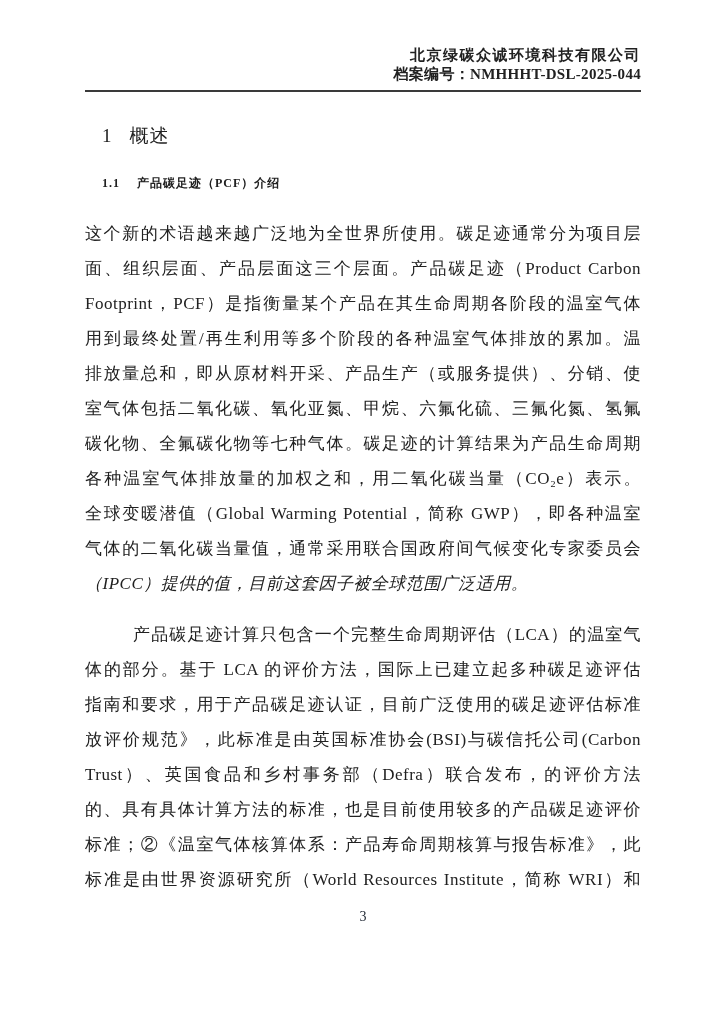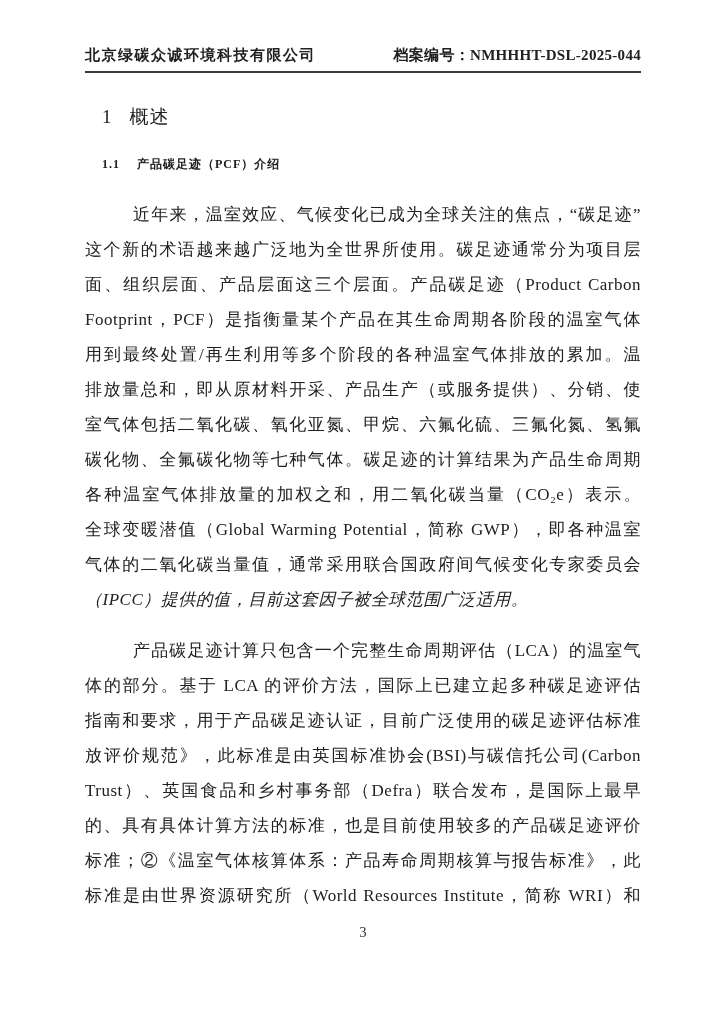--- a/index.html
+++ b/index.html
@@ -26,20 +26,21 @@
     margin-top: 46px;
     display: flex;
     justify-content: space-between;
     align-items: flex-end;
     font-size: 15px;
     font-weight: bold;
     letter-spacing: 1.5px;
     padding-bottom: 6px;
     border-bottom: 2px solid #3a3a3a;
     white-space: nowrap;
+    flex-direction: column;
   }
   .doc-header .doc-no {
     letter-spacing: 0.3px;
   }
   
   .h1 {
     margin-top: 32px;
     padding-left: 17px;
     font-size: 19px;
     font-weight: normal;
@@ -103,40 +104,39 @@
 
   <div class="h1">
     <span class="sec-num">1</span><span>概述</span>
   </div>
 
   <div class="h2">
     <span class="sec-num">1.1</span><span>产品碳足迹（PCF）介绍</span>
   </div>
 
   <div class="para">
-    <div class="line indent">近年来，温室效应、气候变化已成为全球关注的焦点，“碳足迹”</div>
     <div class="line">这个新的术语越来越广泛地为全世界所使用。碳足迹通常分为项目层</div>
     <div class="line">面、组织层面、产品层面这三个层面。产品碳足迹（Product Carbon</div>
     <div class="line">Footprint，PCF）是指衡量某个产品在其生命周期各阶段的温室气体</div>
     <div class="line">用到最终处置/再生利用等多个阶段的各种温室气体排放的累加。温</div>
     <div class="line">排放量总和，即从原材料开采、产品生产（或服务提供）、分销、使</div>
     <div class="line">室气体包括二氧化碳、氧化亚氮、甲烷、六氟化硫、三氟化氮、氢氟</div>
     <div class="line">碳化物、全氟碳化物等七种气体。碳足迹的计算结果为产品生命周期</div>
     <div class="line">各种温室气体排放量的加权之和，用二氧化碳当量（CO₂e）表示。</div>
     <div class="line">全球变暖潜值（Global Warming Potential，简称 GWP），即各种温室</div>
     <div class="line">气体的二氧化碳当量值，通常采用联合国政府间气候变化专家委员会</div>
     <div class="line short">（IPCC）提供的值，目前这套因子被全球范围广泛适用。</div>
   </div>
 
   <div class="para">
     <div class="line indent">产品碳足迹计算只包含一个完整生命周期评估（LCA）的温室气</div>
     <div class="line">体的部分。基于 LCA 的评价方法，国际上已建立起多种碳足迹评估</div>
     <div class="line">指南和要求，用于产品碳足迹认证，目前广泛使用的碳足迹评估标准</div>
     <div class="line">放评价规范》，此标准是由英国标准协会(BSI)与碳信托公司(Carbon</div>
-    <div class="line">Trust）、英国食品和乡村事务部（Defra）联合发布，是国际上最早</div>
+    <div class="line">Trust）、英国食品和乡村事务部（Defra）联合发布，的评价方法</div>
     <div class="line">的、具有具体计算方法的标准，也是目前使用较多的产品碳足迹评价</div>
     <div class="line">标准；②《温室气体核算体系：产品寿命周期核算与报告标准》，此</div>
     <div class="line">标准是由世界资源研究所（World Resources Institute，简称 WRI）和</div>
   </div>
 
   <div class="footer">
     <span>3</span>
   </div>
 
 </div>

